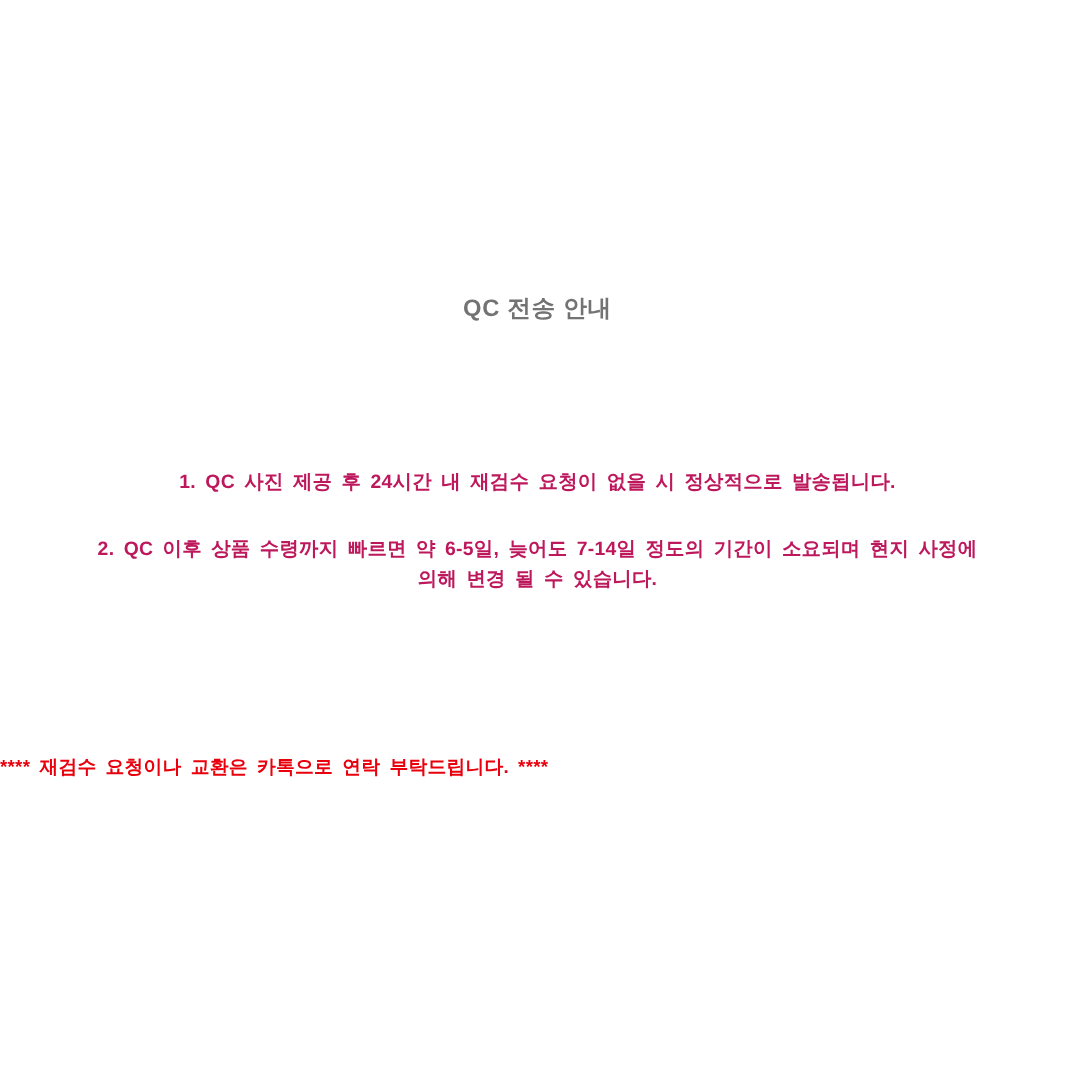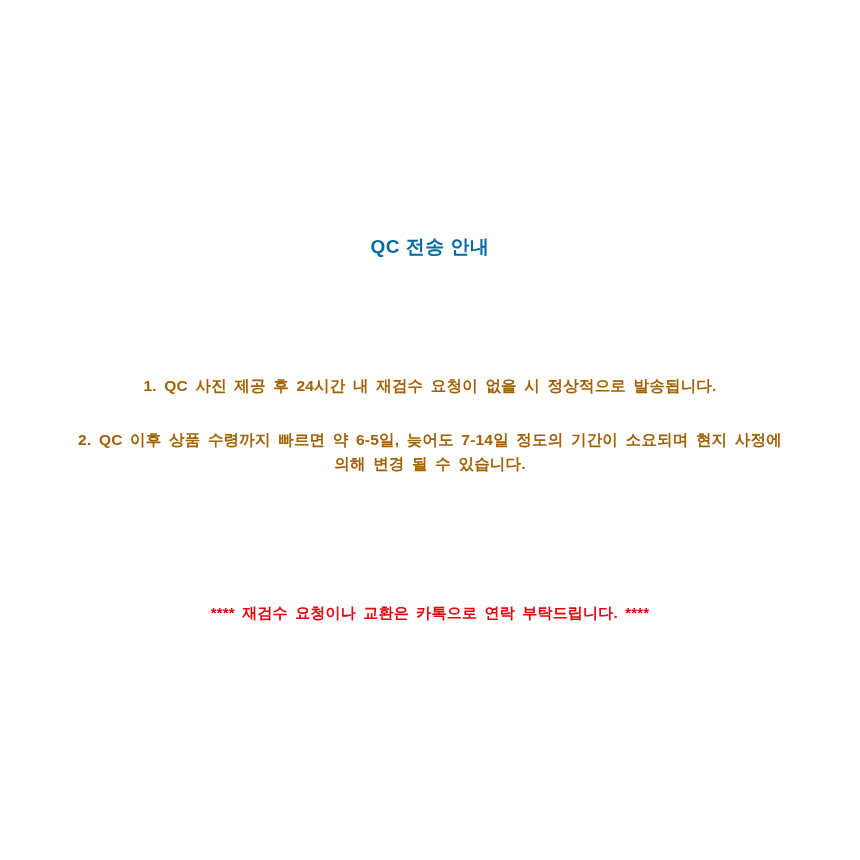--- a/index.html
+++ b/index.html
@@ -23,47 +23,47 @@
   }
   .notice-title {
     position: absolute;
     top: 234px;
     left: 0;
     width: 860px;
     text-align: center;
     font-size: 19px;
     font-weight: bold;
     letter-spacing: 0.5px;
-    color: #0369a1;
+    color: #737373;
   }
   .body-block {
     position: absolute;
     top: 374px;
     left: 70px;
     width: 720px;
   }
   .notice-line {
     font-size: 15.5px;
     font-weight: bold;
-    color: #a16207;
+    color: #be185d;
     text-align: center;
     line-height: 1.55;
     letter-spacing: 0.2px;
     margin: 0 0 30px 0;
     word-spacing: 3px;
   }
   .notice-line:last-child {
     margin-bottom: 0;
   }
   .footer-note {
     position: absolute;
     top: 604px;
     left: 0;
     width: 860px;
-    text-align: center;
+    text-align: left;
     font-size: 15px;
     font-weight: bold;
     color: #e8000d;
     letter-spacing: 0.2px;
     word-spacing: 3px;
   }
 </style>
 </head>
 <body>
 

